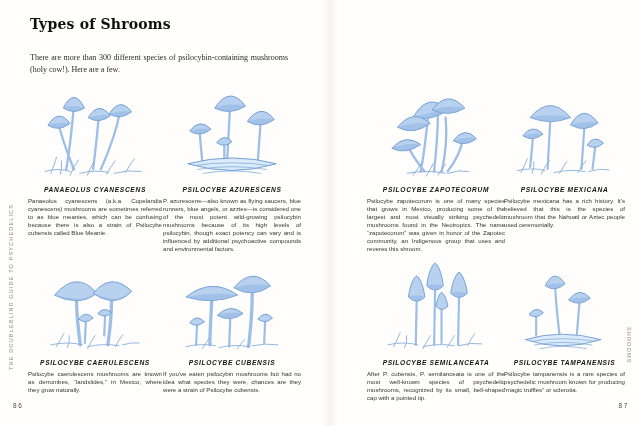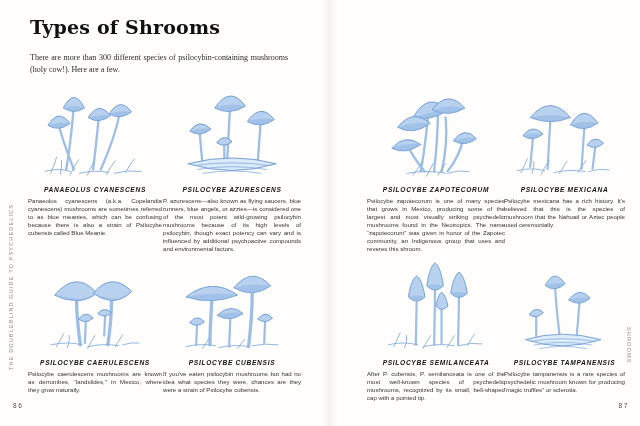--- a/index.html
+++ b/index.html
@@ -7,21 +7,21 @@
     position:relative; width:640px; height:426px; background:#fffefd;
     font-family:"Liberation Sans", sans-serif; color:#222; overflow:hidden;
   }
   .gutter {
     position:absolute; left:322px; top:0; width:16px; height:426px;
     background:linear-gradient(to right, rgba(0,0,0,0) 0%, rgba(0,0,0,0.045) 50%, rgba(0,0,0,0) 100%);
     pointer-events:none;
   }
   .title {
     position:absolute; left:30px; top:16px; margin:0;
-    font-family:"DejaVu Serif", serif; font-weight:700; font-size:19px;
+    font-family:"DejaVu Serif", serif; font-weight:700; font-size:14px;
     letter-spacing:0.2px; color:#101010;
   }
   .intro {
     position:absolute; left:30px; top:52px; width:258px; margin:0;
     font-family:"Liberation Serif", serif; font-size:8px; line-height:1.5;
     color:#2a2a2a; text-align:justify;
   }
   .entry { position:absolute; }
   .e1 { left:28px;  top:84px;  width:134px; }
   .e2 { left:163px; top:84px;  width:138px; }

